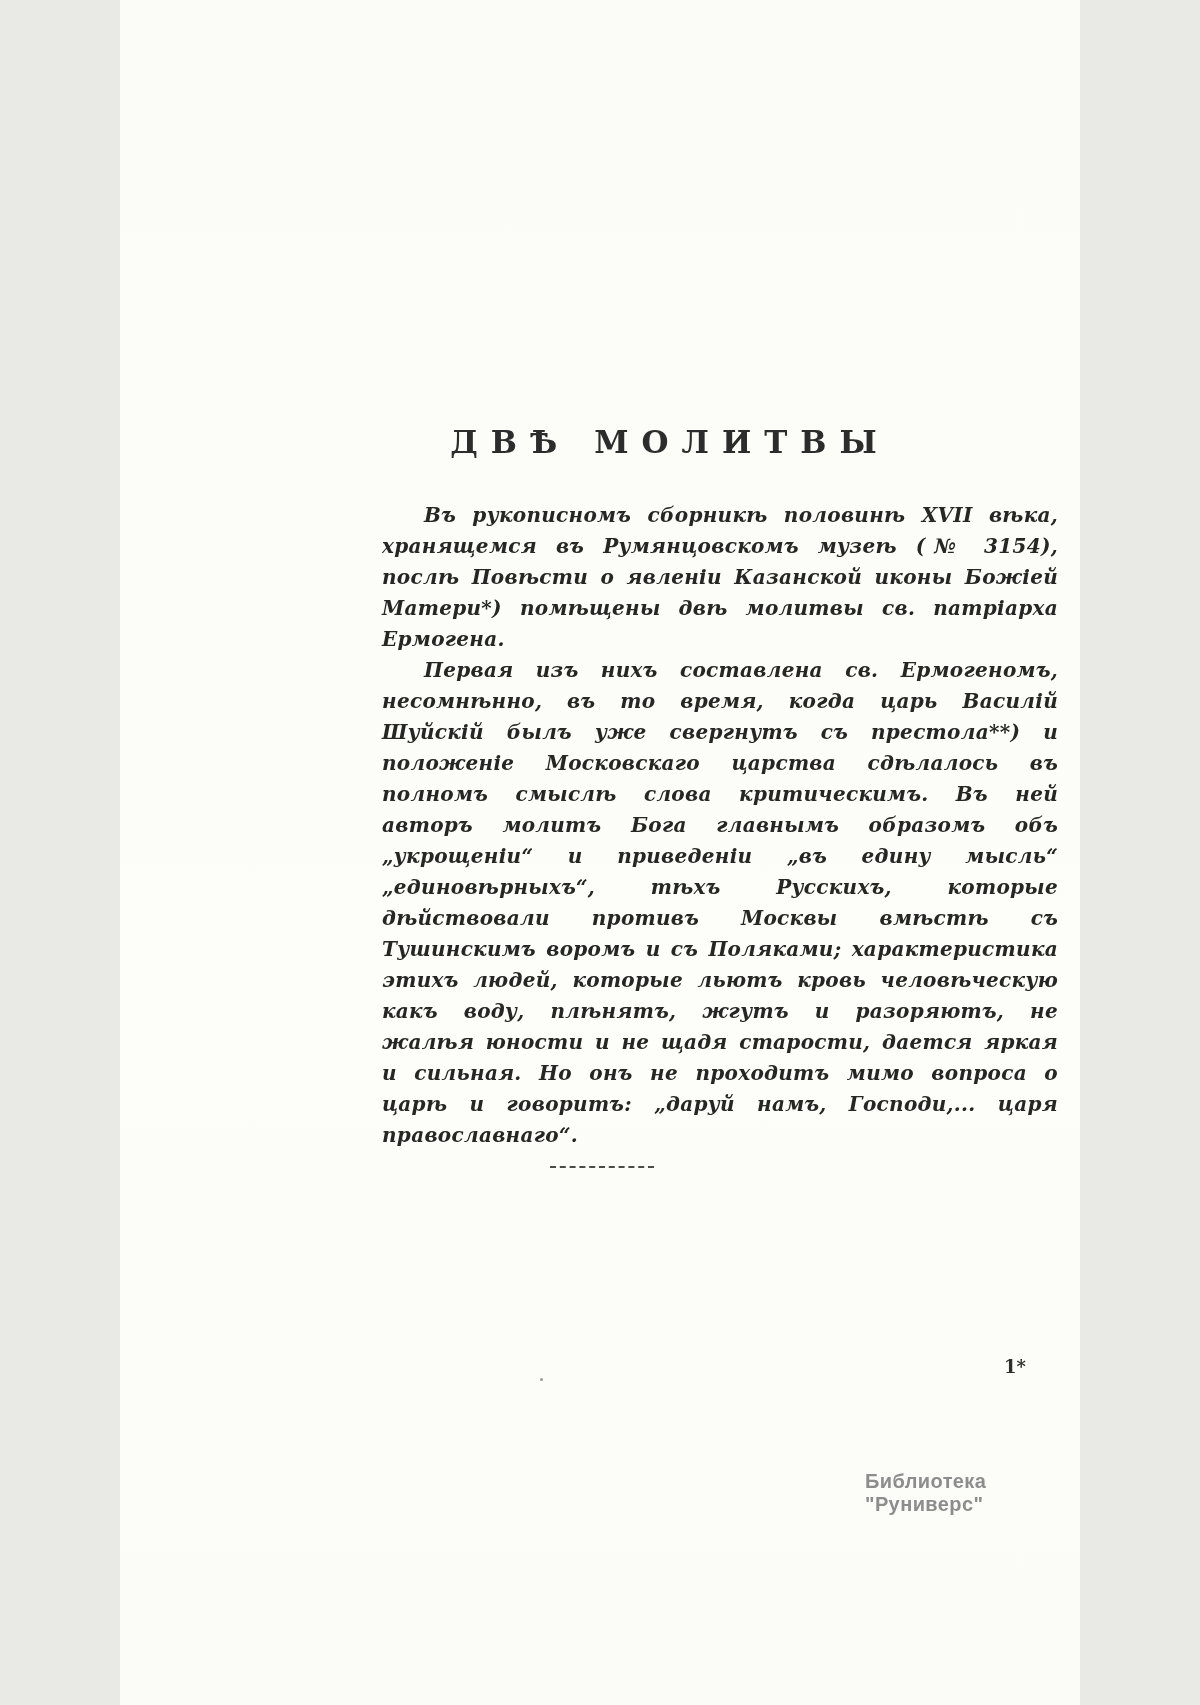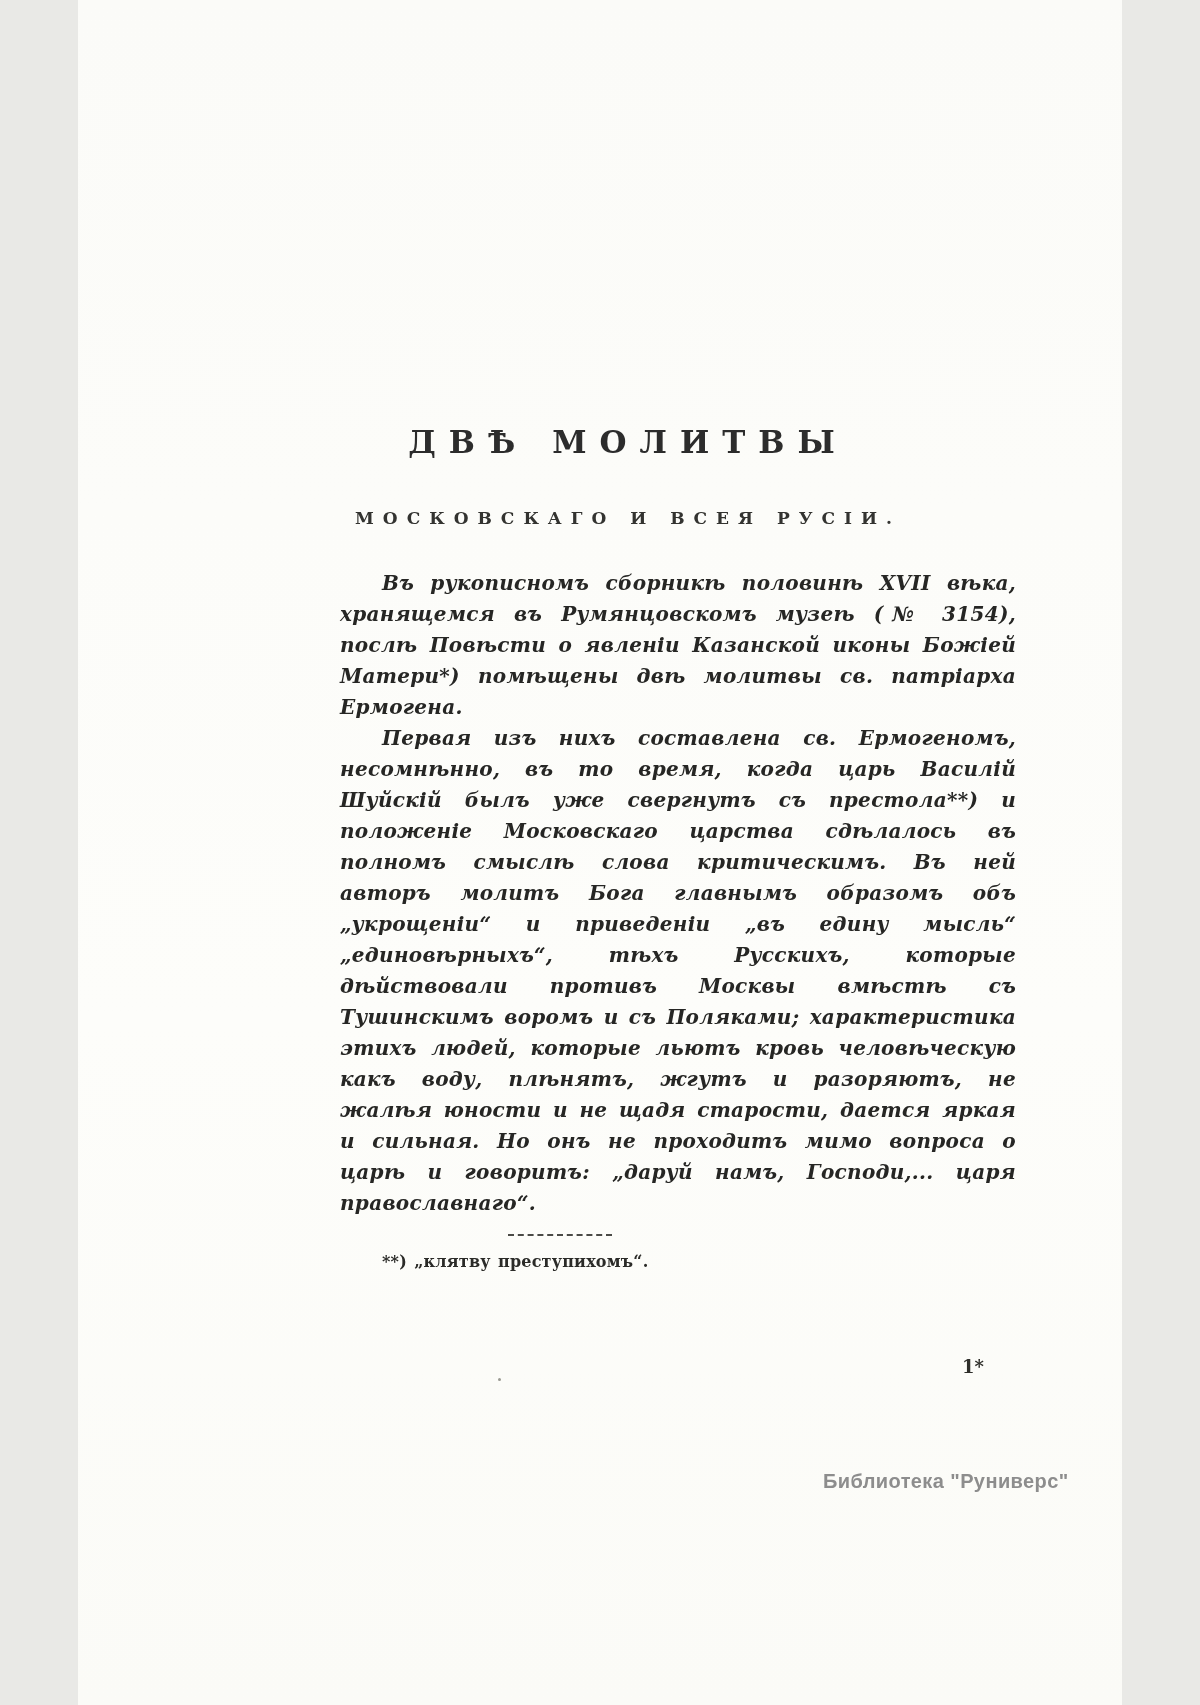--- a/index.html
+++ b/index.html
@@ -2,21 +2,21 @@
 <html><head>
 <meta charset="utf-8">
 <style>
   html, body {
     margin: 0;
     padding: 0;
     background: #e9e9e6;
   }
   .page {
     position: relative;
-    width: 1044px;
+    width: 960px;
     height: 1705px;
     margin: 0 auto;
     background: linear-gradient(180deg, #fbfbf8 0%, #fdfdfa 60%, #fbfbf7 100%);
     overflow: hidden;
     font-family: "DejaVu Serif", "Liberation Serif", serif;
     color: #262626;
     box-sizing: border-box;
     padding-top: 424px;
   }
   .headings {
@@ -113,32 +113,30 @@
     letter-spacing: 0.4px;
   }
 </style>
 </head>
 <body>
 
 <div class="page">
 
   <div class="headings">
     <h1 class="title">ДВѢ МОЛИТВЫ</h1>
-    <h3 class="subtitle2">МОСКОВСКАГО И ВСЕЯ РУСІИ.</h3>
   </div>
 
   <div class="body-text">
     <p>Въ рукописномъ сборникѣ половинѣ XVII вѣка, хранящемся въ Румянцовскомъ музеѣ (№ 3154), послѣ Повѣсти о явленіи Казанской иконы Божіей Матери*) помѣщены двѣ молитвы св. патріарха Ермогена.</p>
     <p>Первая изъ нихъ составлена св. Ермогеномъ, несомнѣнно, въ то время, когда царь Василій Шуйскій былъ уже свергнутъ съ престола**) и положеніе Московскаго царства сдѣлалось въ полномъ смыслѣ слова критическимъ. Въ ней авторъ молитъ Бога главнымъ образомъ объ „укрощеніи“ и приведеніи „въ едину мысль“ „единовѣрныхъ“, тѣхъ Русскихъ, которые дѣйствовали противъ Москвы вмѣстѣ съ Тушинскимъ воромъ и съ Поляками; характеристика этихъ людей, которые льютъ кровь человѣческую какъ воду, плѣнятъ, жгутъ и разоряютъ, не жалѣя юности и не щадя старости, дается яркая и сильная. Но онъ не проходитъ мимо вопроса о царѣ и говоритъ: „даруй намъ, Господи,... царя православнаго“.</p>
   </div>
 
   <div class="footnote-divider"></div>
 
   <div class="footnotes">
-    <p>**) „клятву преступихомъ“.</p>
   </div>
 
   <div class="speck"></div>
 
   <div class="page-marker">1*</div>
 
   <div class="watermark">Библиотека "Руниверс"</div>
 
 </div>
 

